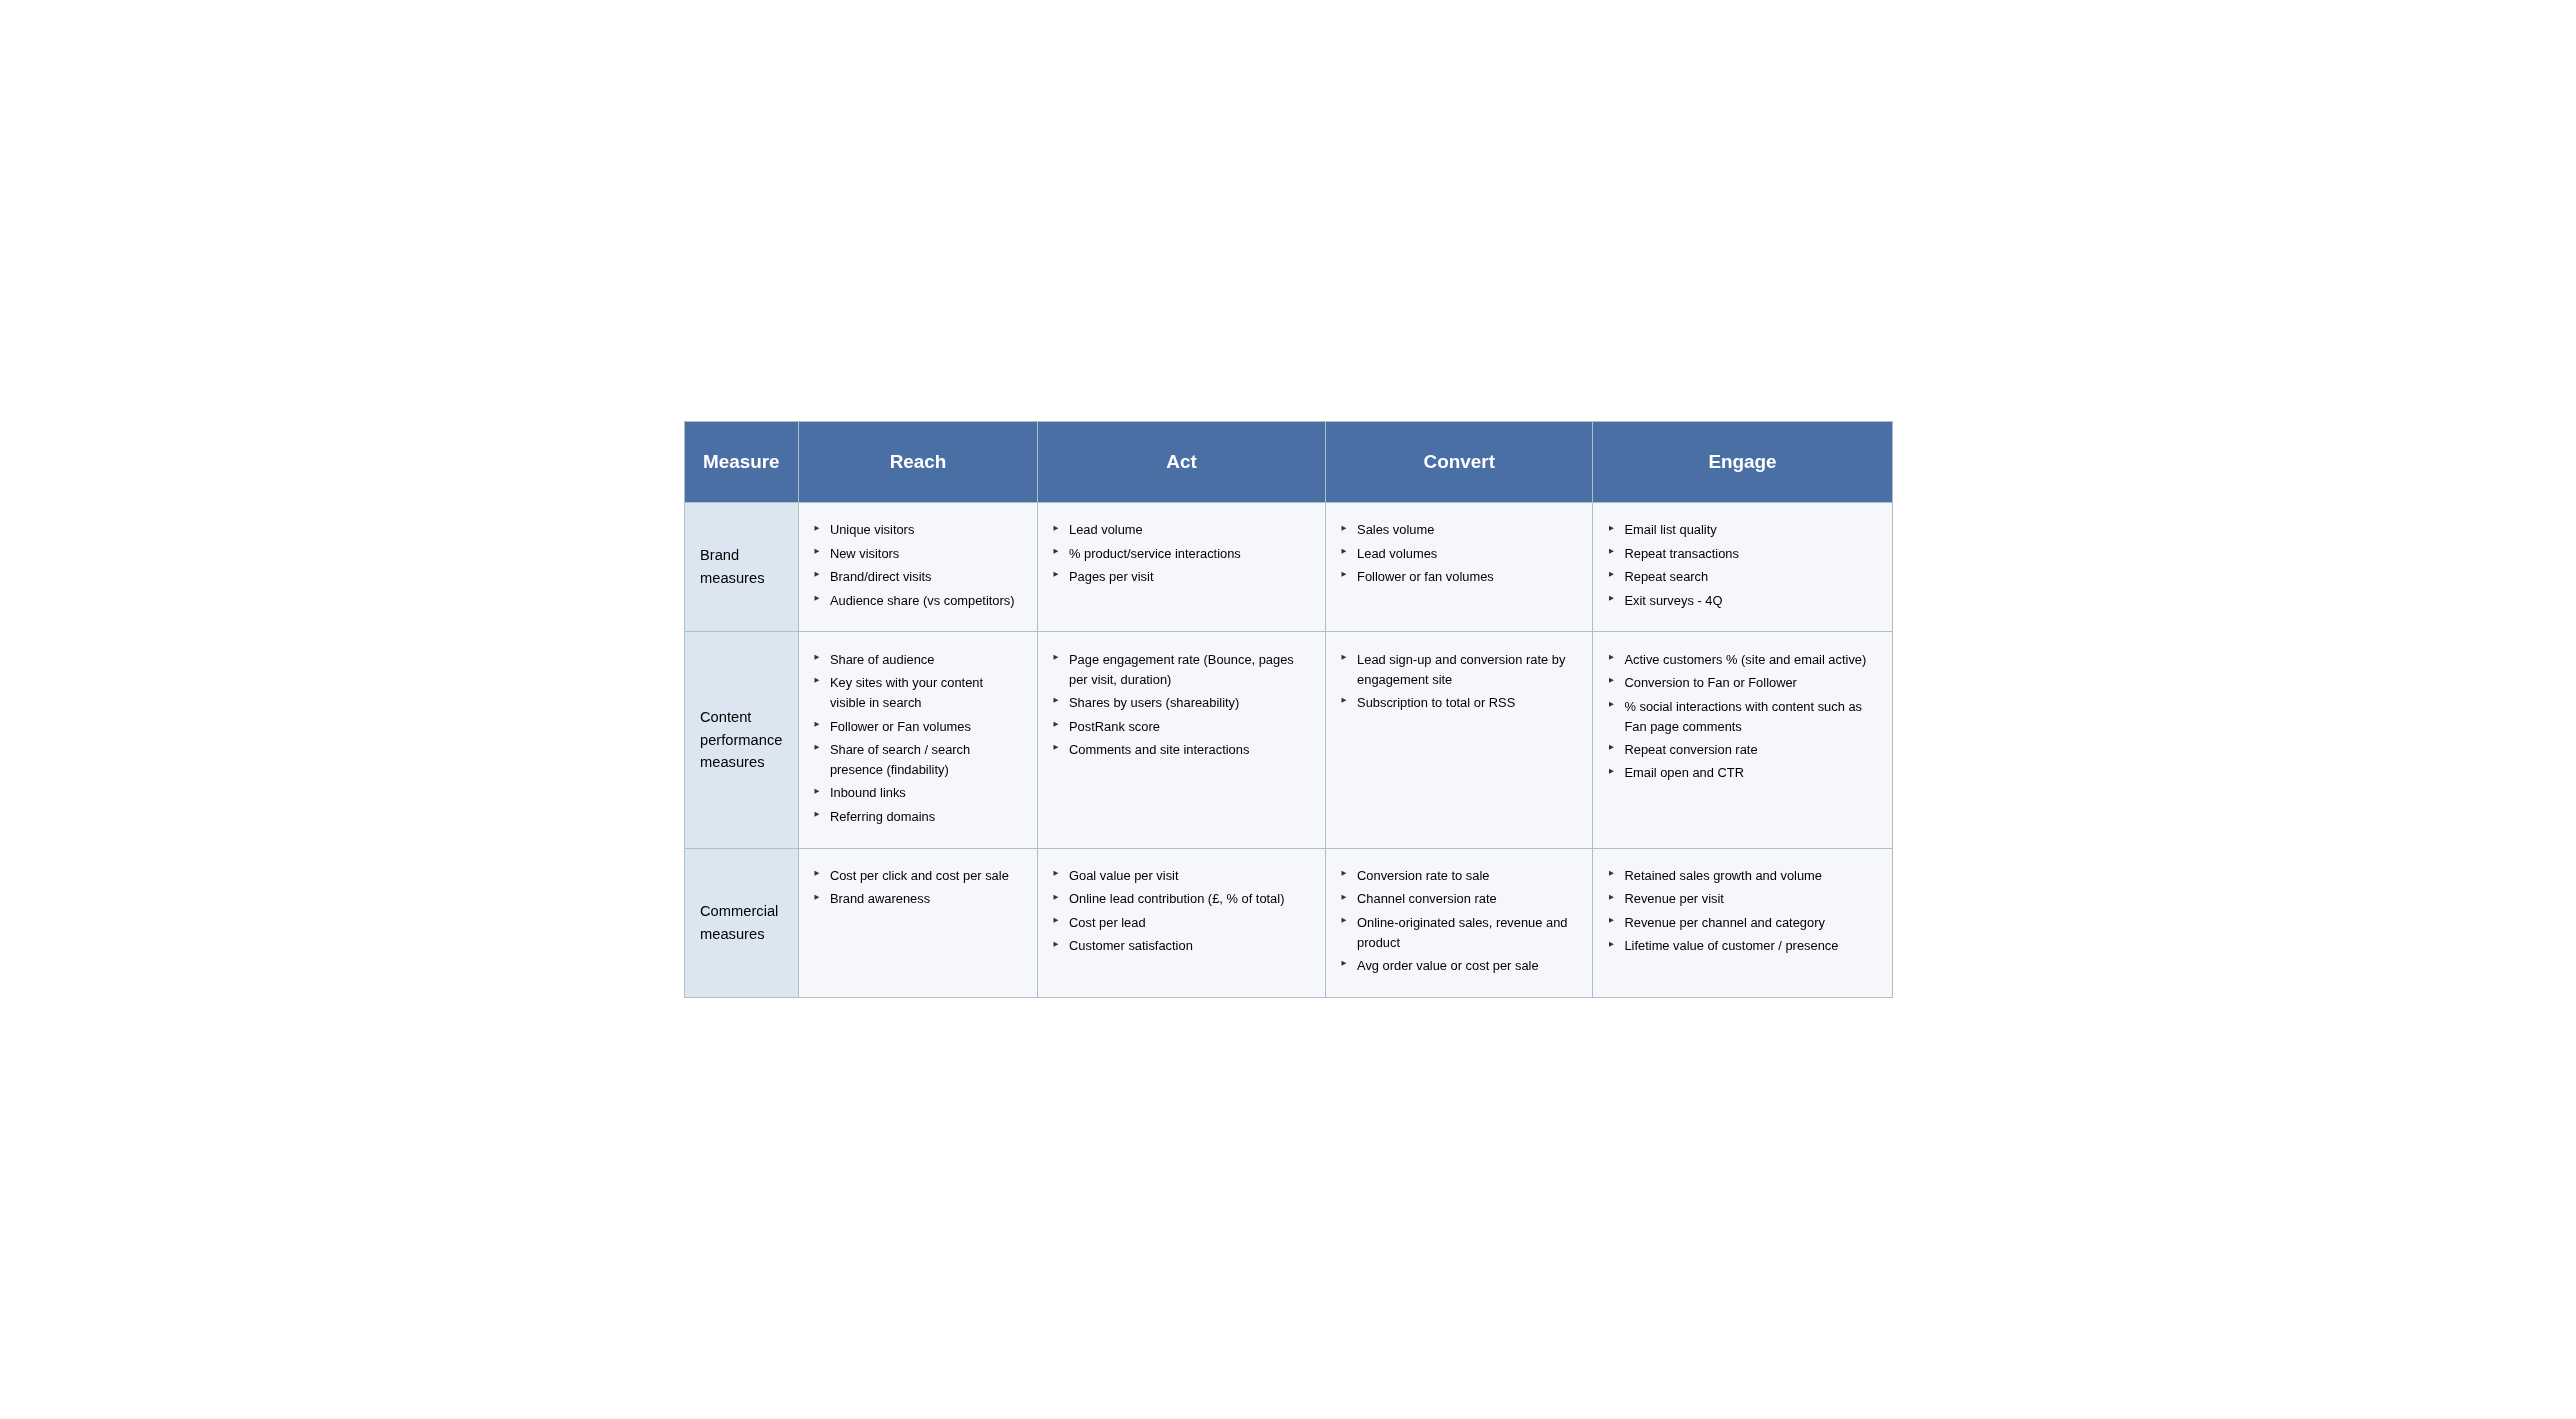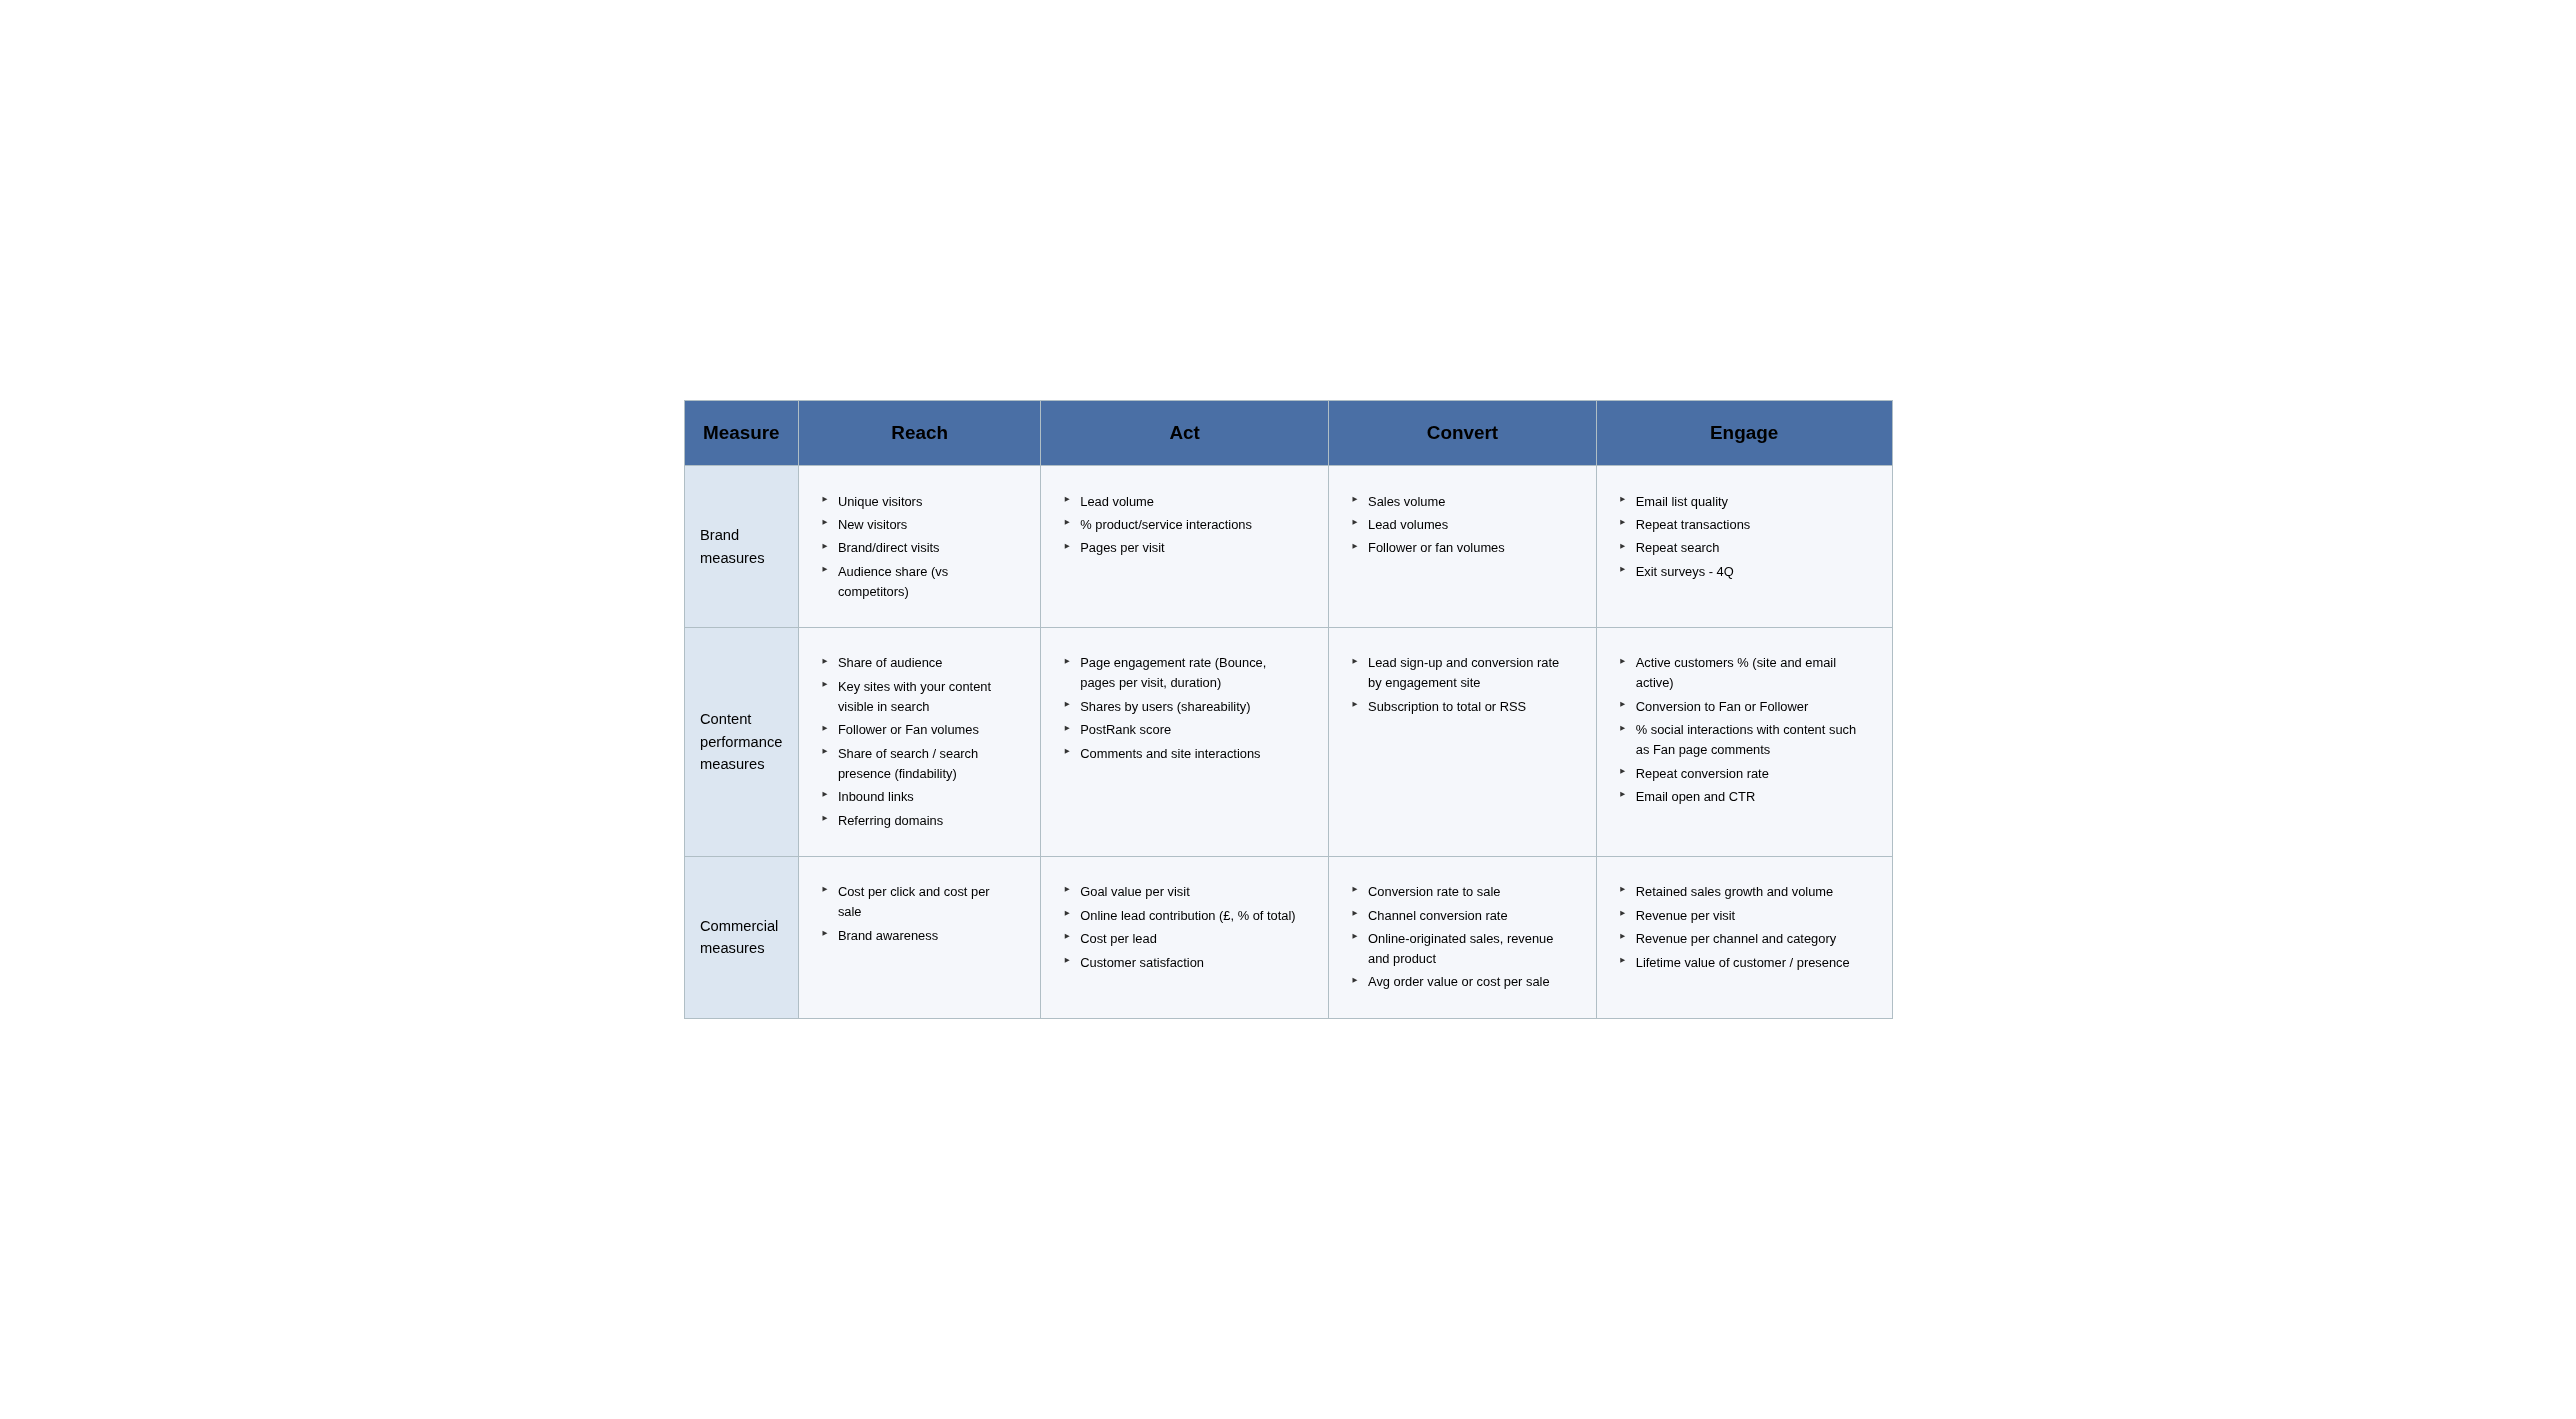--- a/index.html
+++ b/index.html
@@ -16,25 +16,25 @@
       width: 100%;
       max-width: 1209px;
     }
     table {
       width: 100%;
       border-collapse: collapse;
       border: 1.7px solid #b0bec5;
     }
     thead th {
       background-color: #4a6fa5;
-      color: #000000;
+      color: #ffffff;
       font-size: 1.35rem;
       font-weight: bold;
       text-align: center;
-      padding: 21px 14px;
+      padding: 29px 14px;
       border: 1.7px solid #b0bec5;
     }
     tbody tr {
       border: 1.7px solid #b0bec5;
     }
     tbody td {
       border: 1.7px solid #b0bec5;
       vertical-align: top;
       padding: 17.3px 15.5px;
       font-size: 0.92rem;
@@ -47,21 +47,21 @@
       vertical-align: middle;
       width: 112px;
       min-width: 95px;
     }
     tbody td:not(:first-child) {
       background-color: #f5f7fb;
     }
     ul.bullet-list {
       list-style: none;
       padding: 0;
-      margin: 8px;
+      margin: 0;
     }
     ul.bullet-list li {
       padding-left: 1.2em;
       position: relative;
       margin-bottom: 3.5px;
     }
     ul.bullet-list li::before {
       content: "▶";
       font-size: 0.5em;
       position: absolute;

